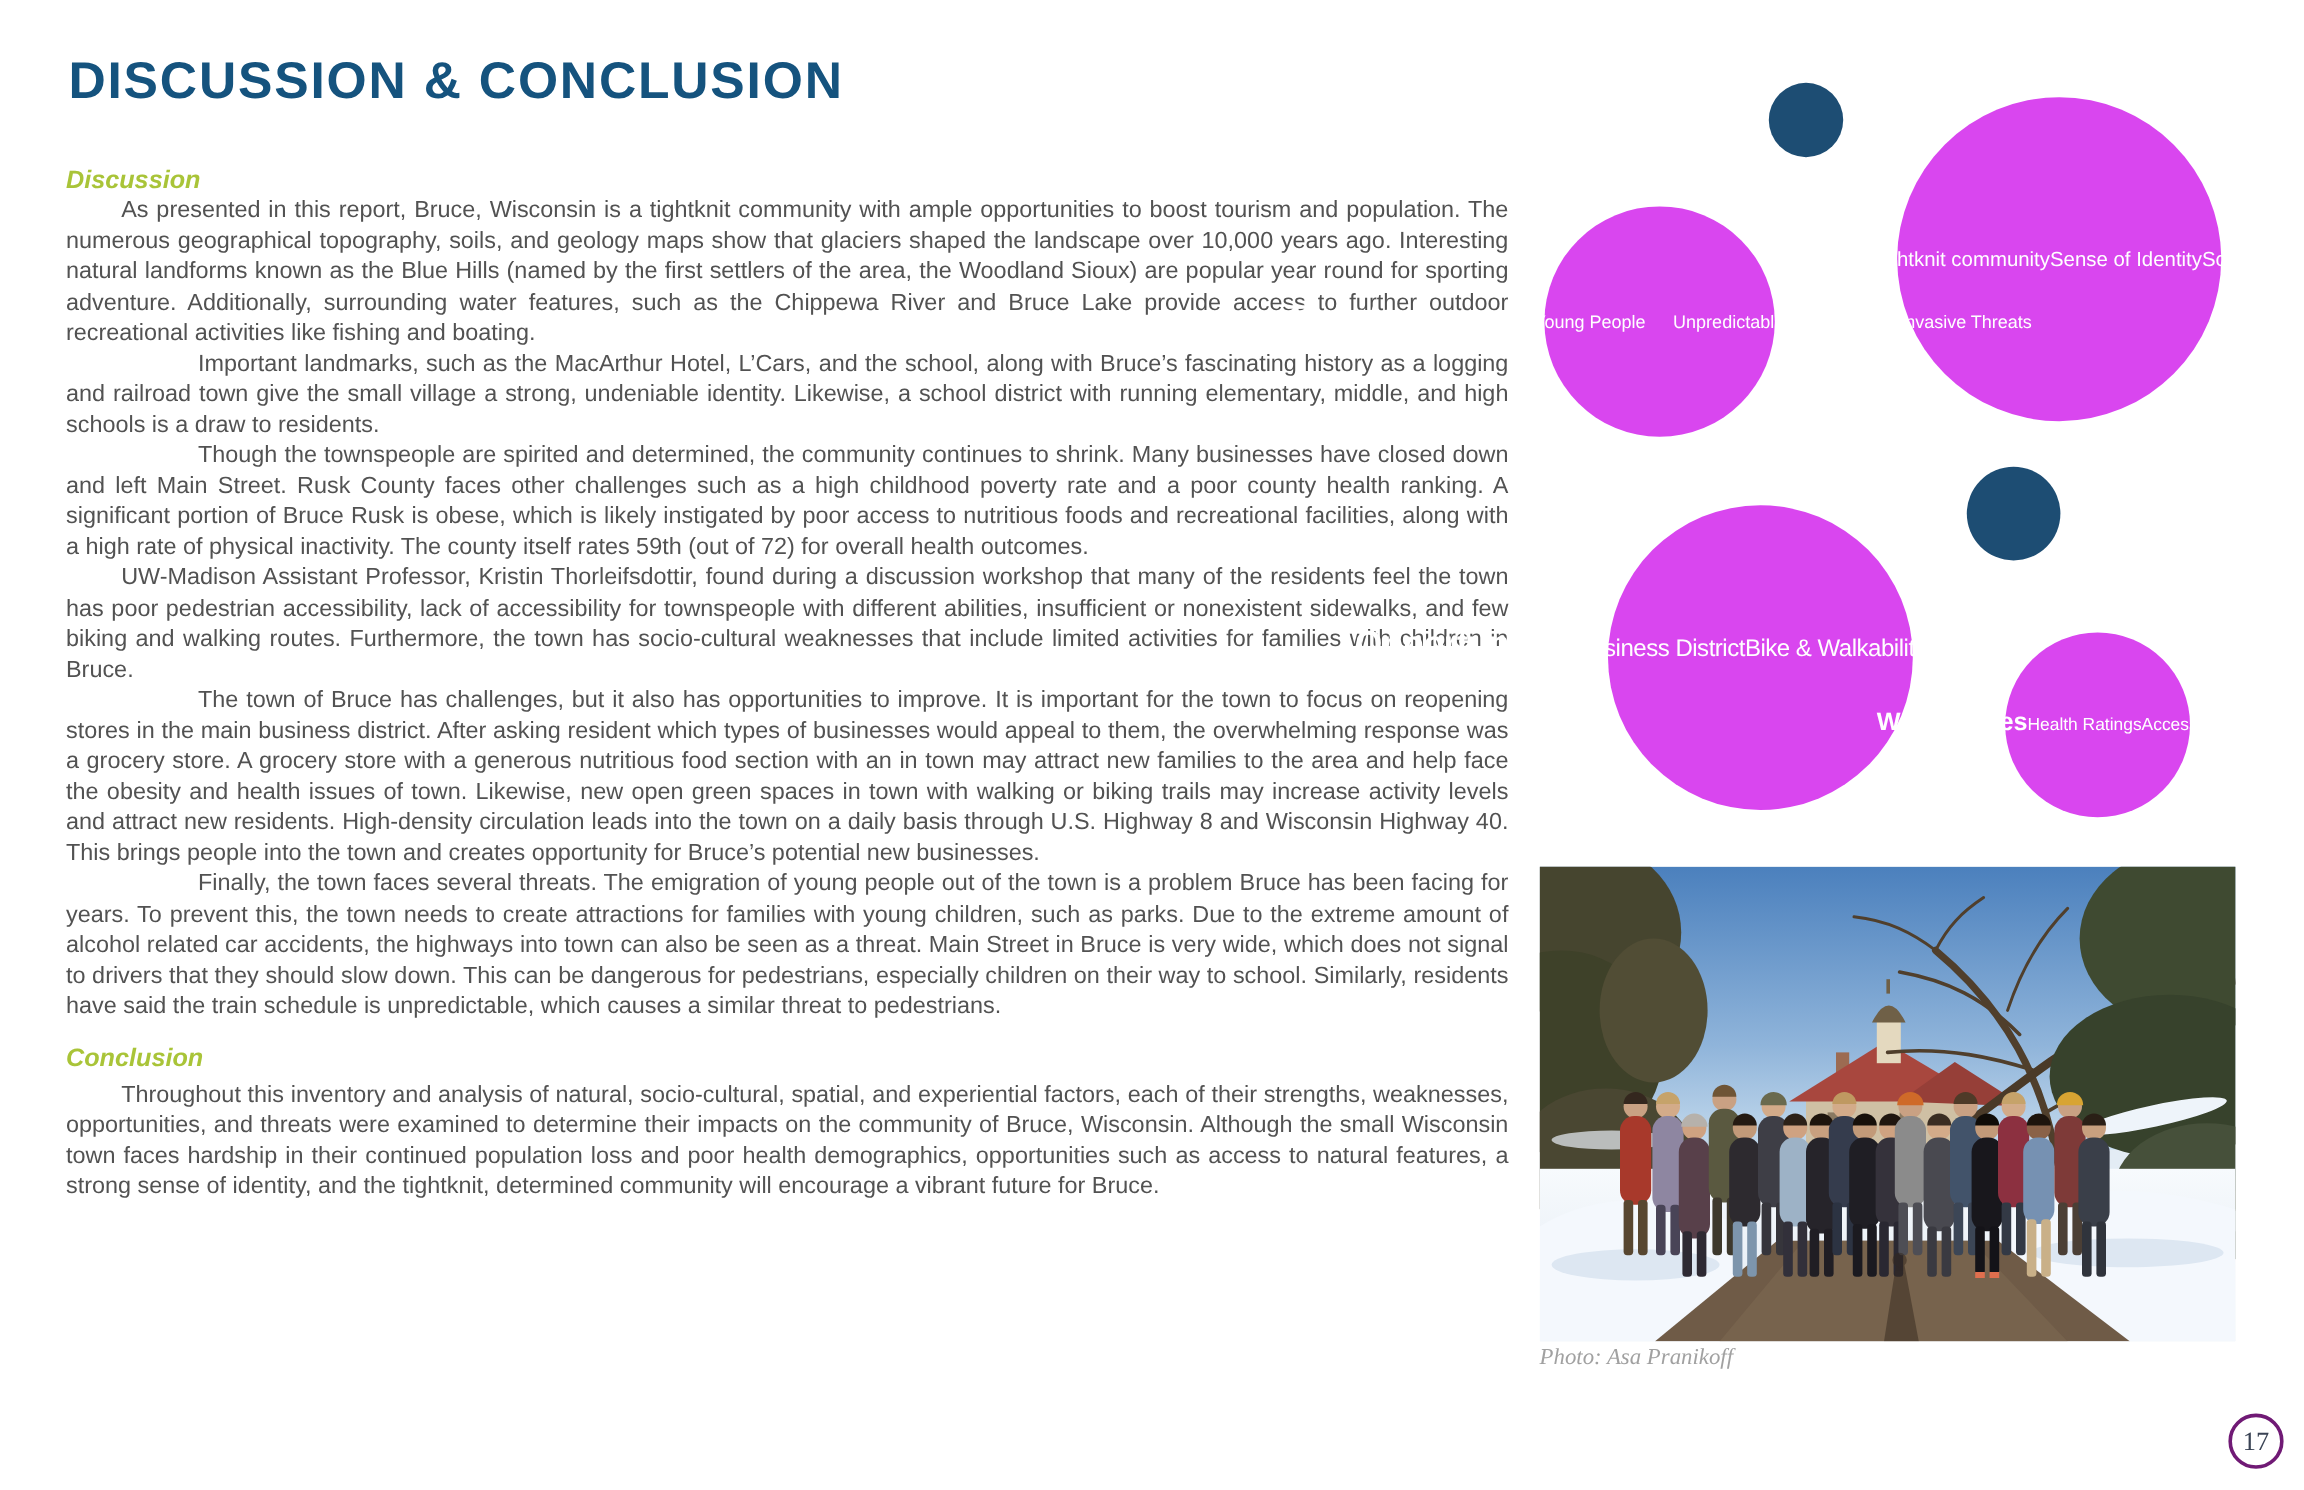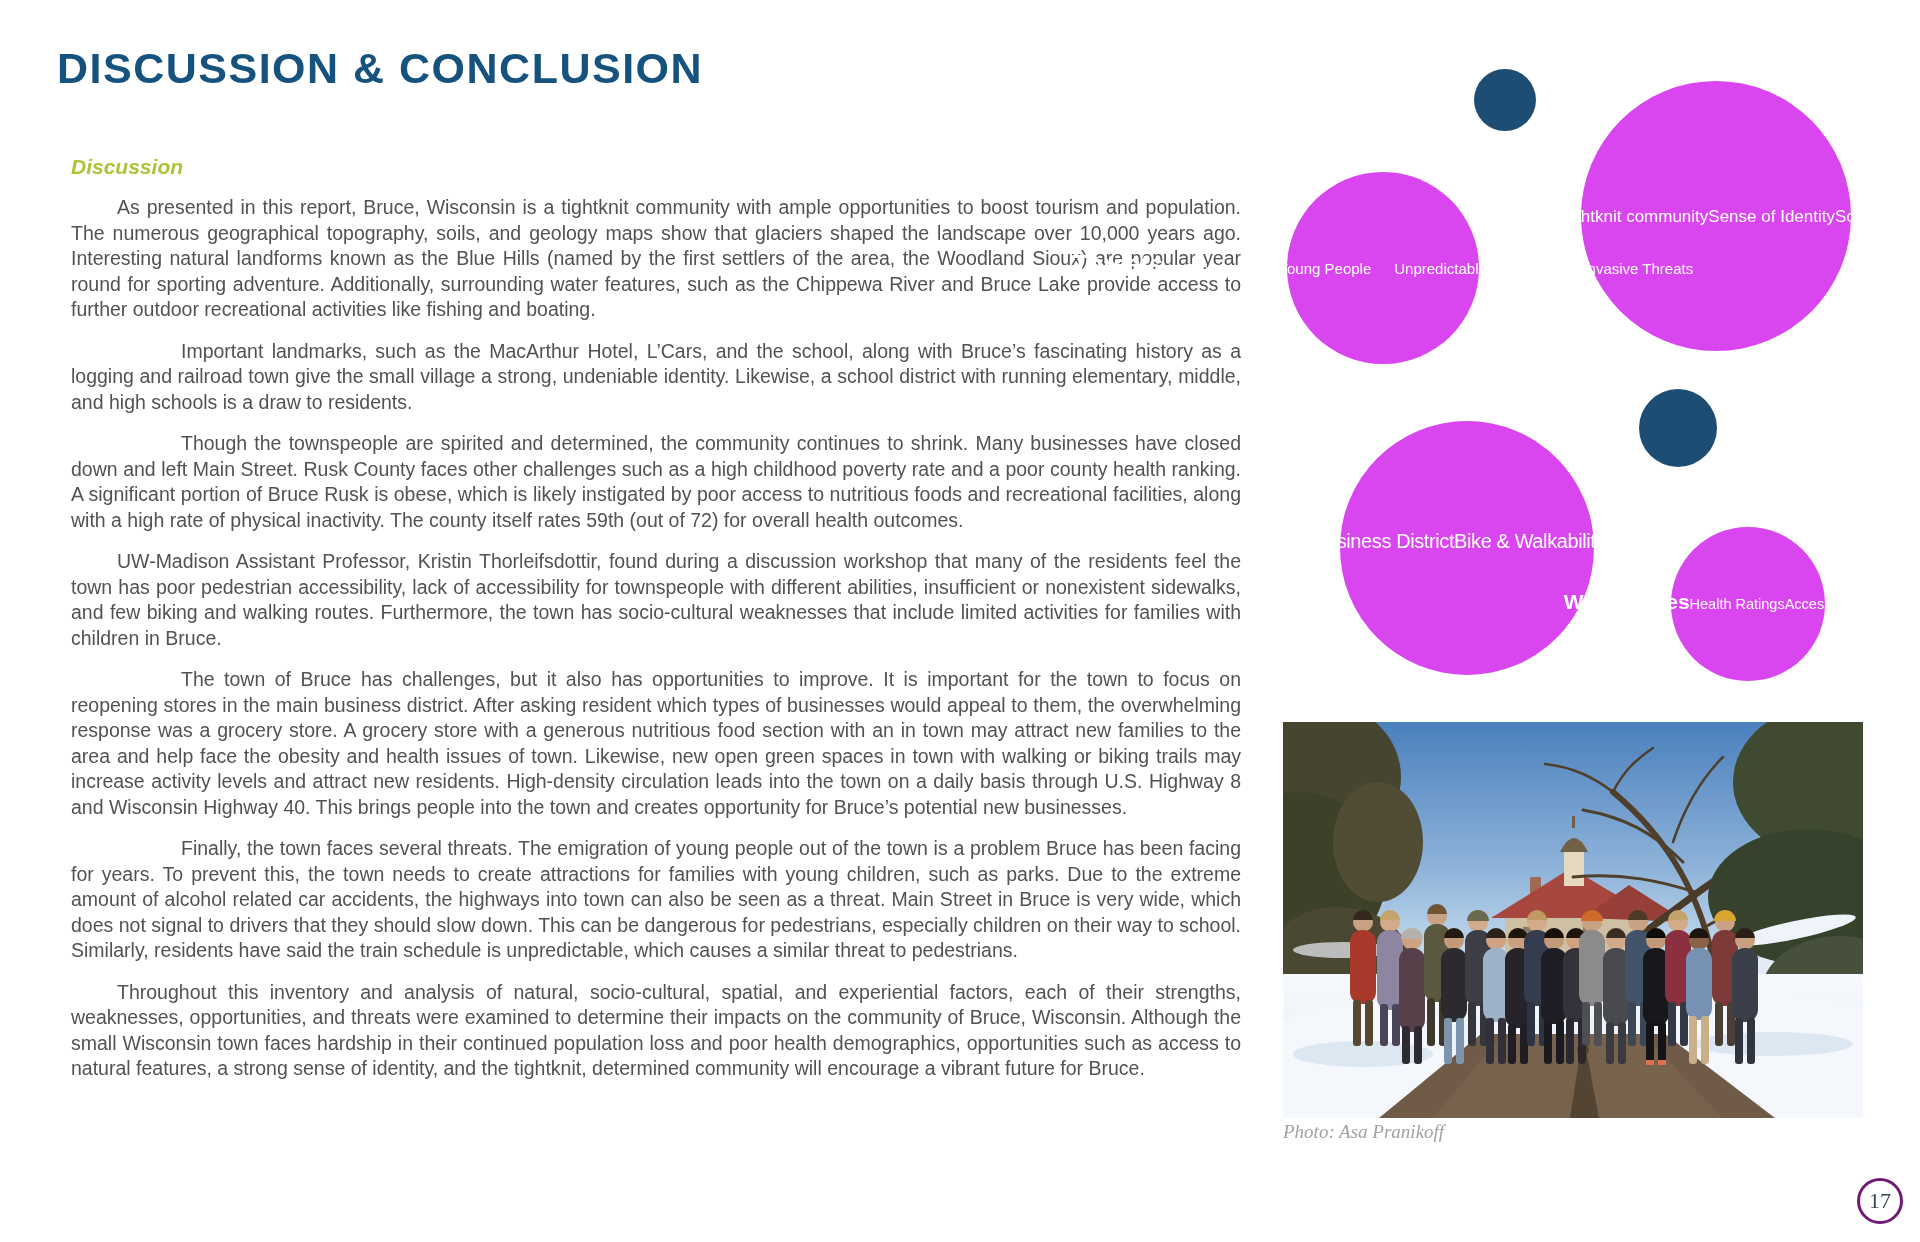--- a/index.html
+++ b/index.html
@@ -15,21 +15,21 @@
   }
   .textcol {
     position:absolute; left:55px; top:138px; width:1202px;
     color:#525252; font-size:19.5px; line-height:25.5px;
   }
   .sec-head {
     margin:0 0 5px 0; color:#a9c438; font-style:italic; font-weight:bold;
     font-size:21px; line-height:25px;
   }
   .sec-head.concl { margin-top:17px; margin-bottom:6px; }
-  .textcol p { margin:16px; text-align:justify; }
+  .textcol p { margin:0; text-align:justify; }
   .ind-sm { text-indent:46px; }
   .ind-lg { text-indent:110px; }
 
   
   .bubble {
     position:absolute; border-radius:50%; background:#d946ef; color:#ffffff;
     display:flex; flex-direction:row; align-items:center; justify-content:center;
     text-align:center;
   }
   .bubble .b-title { font-weight:bold; }
@@ -78,20 +78,21 @@
 <h1 class="page-title">DISCUSSION &amp; CONCLUSION</h1>
 
 <div class="textcol">
   <p class="sec-head">Discussion</p>
   <p class="ind-sm">As presented in this report, Bruce, Wisconsin is a tightknit community with ample opportunities to boost tourism and population.  The numerous geographical topography, soils, and geology maps show that glaciers shaped the landscape over 10,000 years ago.  Interesting natural landforms known as the Blue Hills (named by the first settlers of the area, the Woodland Sioux) are popular year round for sporting adventure.  Additionally, surrounding water features, such as the Chippewa River and Bruce Lake provide access to further outdoor recreational activities like fishing and boating.</p>
   <p class="ind-lg">Important landmarks, such as the MacArthur Hotel, L’Cars, and the school, along with Bruce’s fascinating history as a logging and railroad town give the small village a strong, undeniable identity.  Likewise, a school district with running elementary, middle, and high schools is a draw to residents.</p>
   <p class="ind-lg">Though the townspeople are spirited and determined, the community continues to shrink.  Many businesses have closed down and left Main Street.  Rusk County faces other challenges such as a high childhood poverty rate and a poor county health ranking.  A significant portion of Bruce Rusk is obese, which is likely instigated by poor access to nutritious foods and recreational facilities, along with a high rate of physical inactivity.  The county itself rates 59th (out of 72) for overall health outcomes.</p>
   <p class="ind-sm">UW-Madison Assistant Professor, Kristin Thorleifsdottir, found during a discussion workshop that many of the residents feel the town has poor pedestrian accessibility, lack of accessibility for townspeople with different abilities, insufficient or nonexistent sidewalks, and few biking and walking routes.  Furthermore, the town has socio-cultural weaknesses that include limited activities for families with children in Bruce.</p>
   <p class="ind-lg">The town of Bruce has challenges, but it also has opportunities to improve.  It is important for the town to focus on reopening stores in the main business district.  After asking resident which types of businesses would appeal to them, the overwhelming response was a grocery store.  A grocery store with a generous nutritious food section with an in town may attract new families to the area and help face the obesity and health issues of town.  Likewise, new open green spaces in town with walking or biking trails may increase activity levels and attract new residents.  High-density circulation leads into the town on a daily basis through U.S. Highway 8 and Wisconsin Highway 40.  This brings people into the town and creates opportunity for Bruce’s potential new businesses.</p>
   <p class="ind-lg">Finally, the town faces several threats.  The emigration of young people out of the town is a problem Bruce has been facing for years.  To prevent this, the town needs to create attractions for families with young children, such as parks.  Due to the extreme amount of alcohol related car accidents, the highways into town can also be seen as a threat.  Main Street in Bruce is very wide, which does not signal to drivers that they should slow down.   This can be dangerous for pedestrians, especially children on their way to school.  Similarly, residents have said the train schedule is unpredictable, which causes a similar threat to pedestrians.</p>
+  <p class="sec-head concl">Conclusion</p>
   <p class="ind-sm">Throughout this inventory and analysis of natural, socio-cultural, spatial, and experiential factors, each of their strengths, weaknesses, opportunities, and threats were examined to determine their impacts on the community of Bruce, Wisconsin.  Although the small Wisconsin town faces hardship in their continued population loss and poor health demographics, opportunities such as access to natural features, a strong sense of identity, and the tightknit, determined community will encourage a vibrant future for Bruce.</p>
 </div>
 
 <div class="dot" id="dot-small"></div>
 <div class="dot" id="dot-med"></div>
 
 <div class="bubble" id="b-strengths">
   <span class="b-title">Strengths</span>
   <span class="b-item">Tightknit community</span>
   <span class="b-item">Sense of Identity</span>

